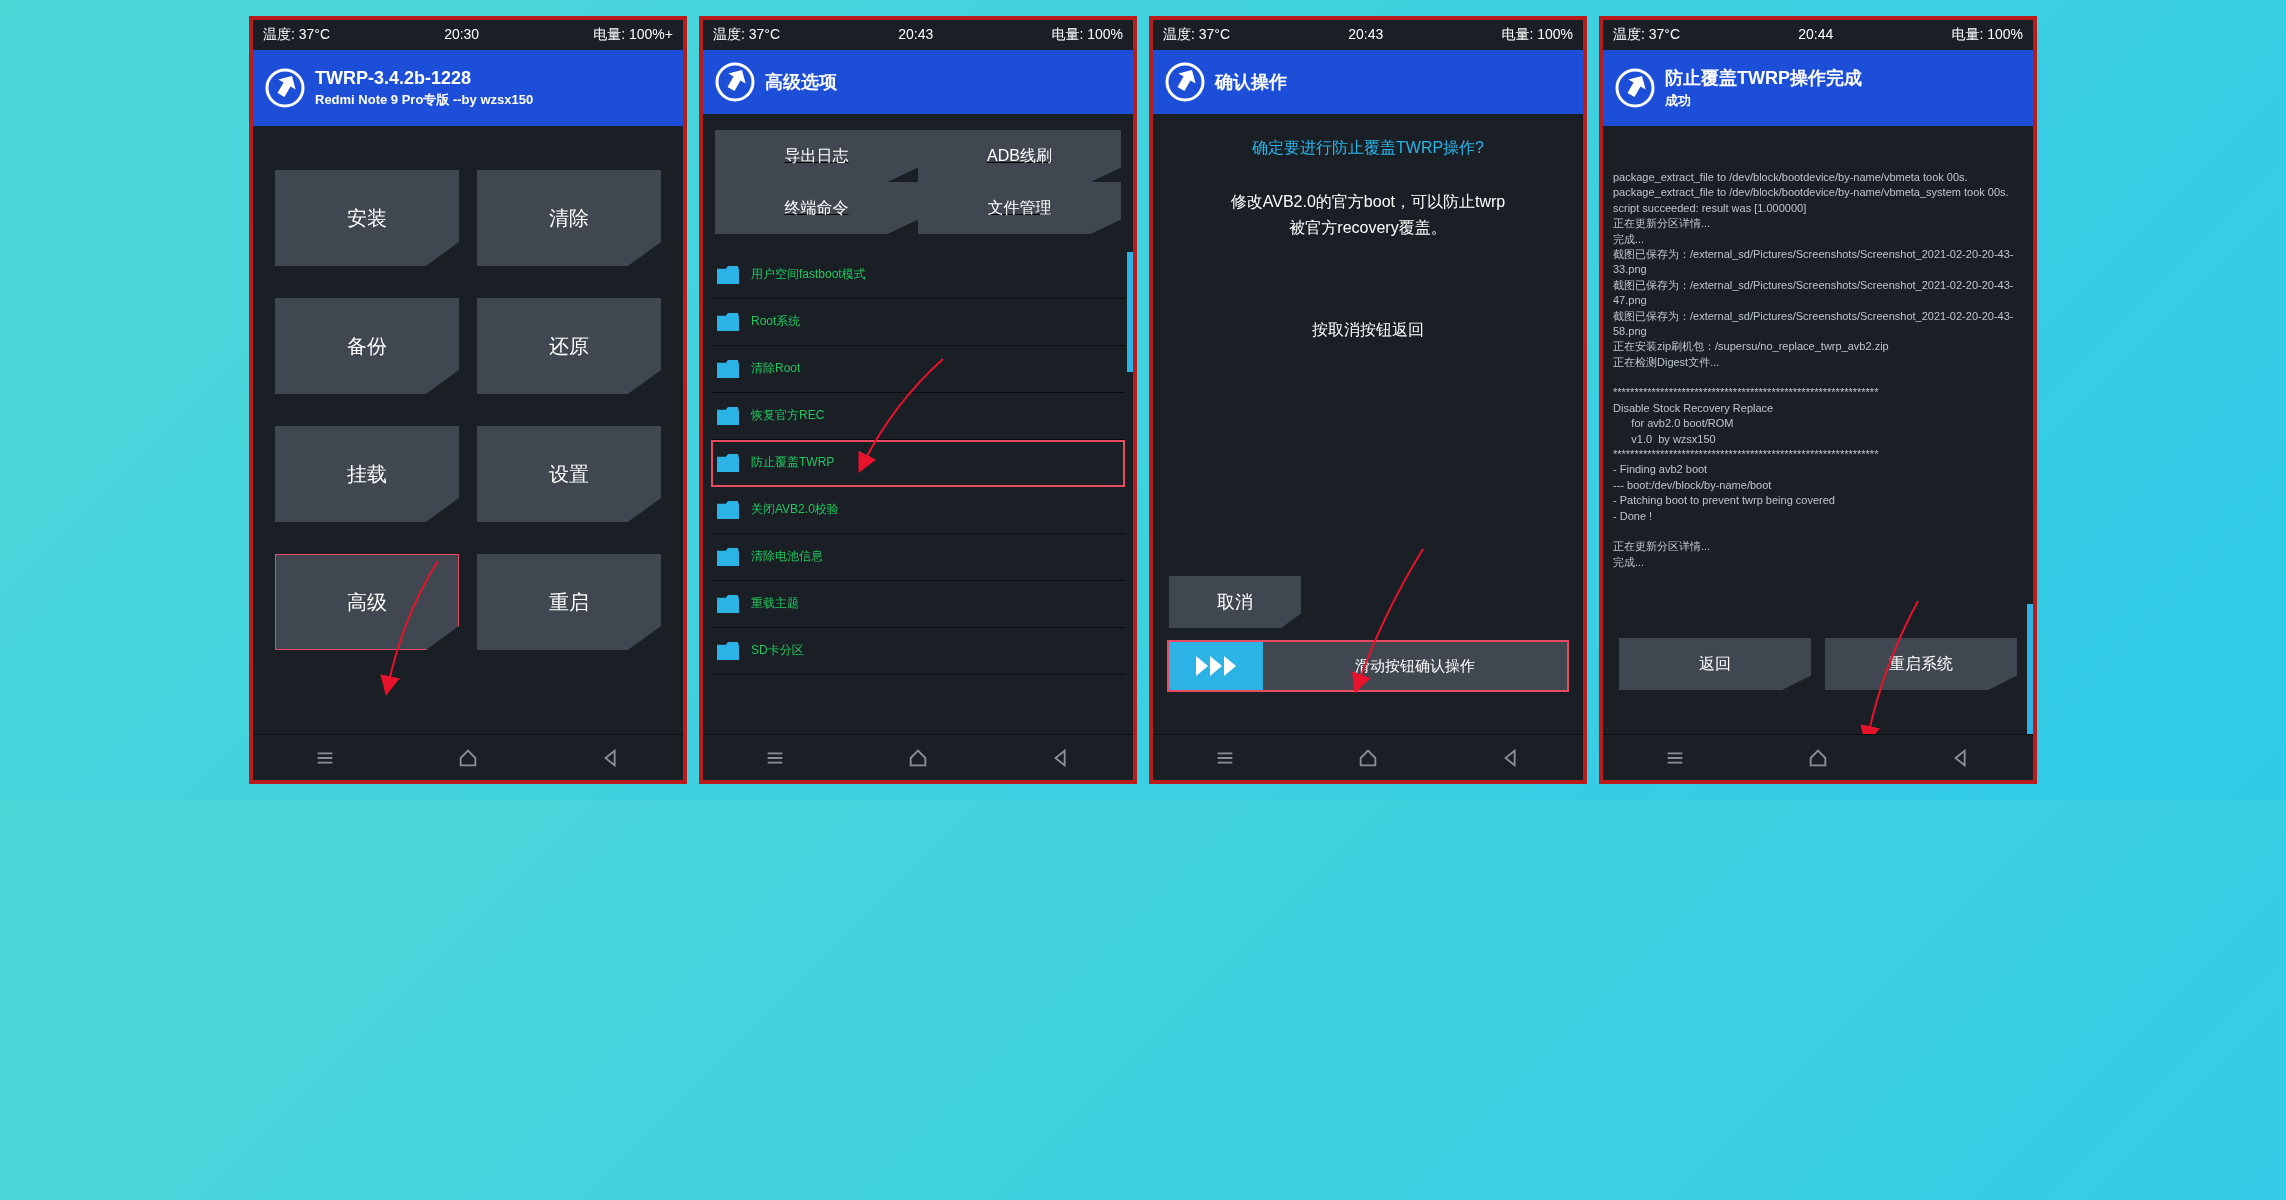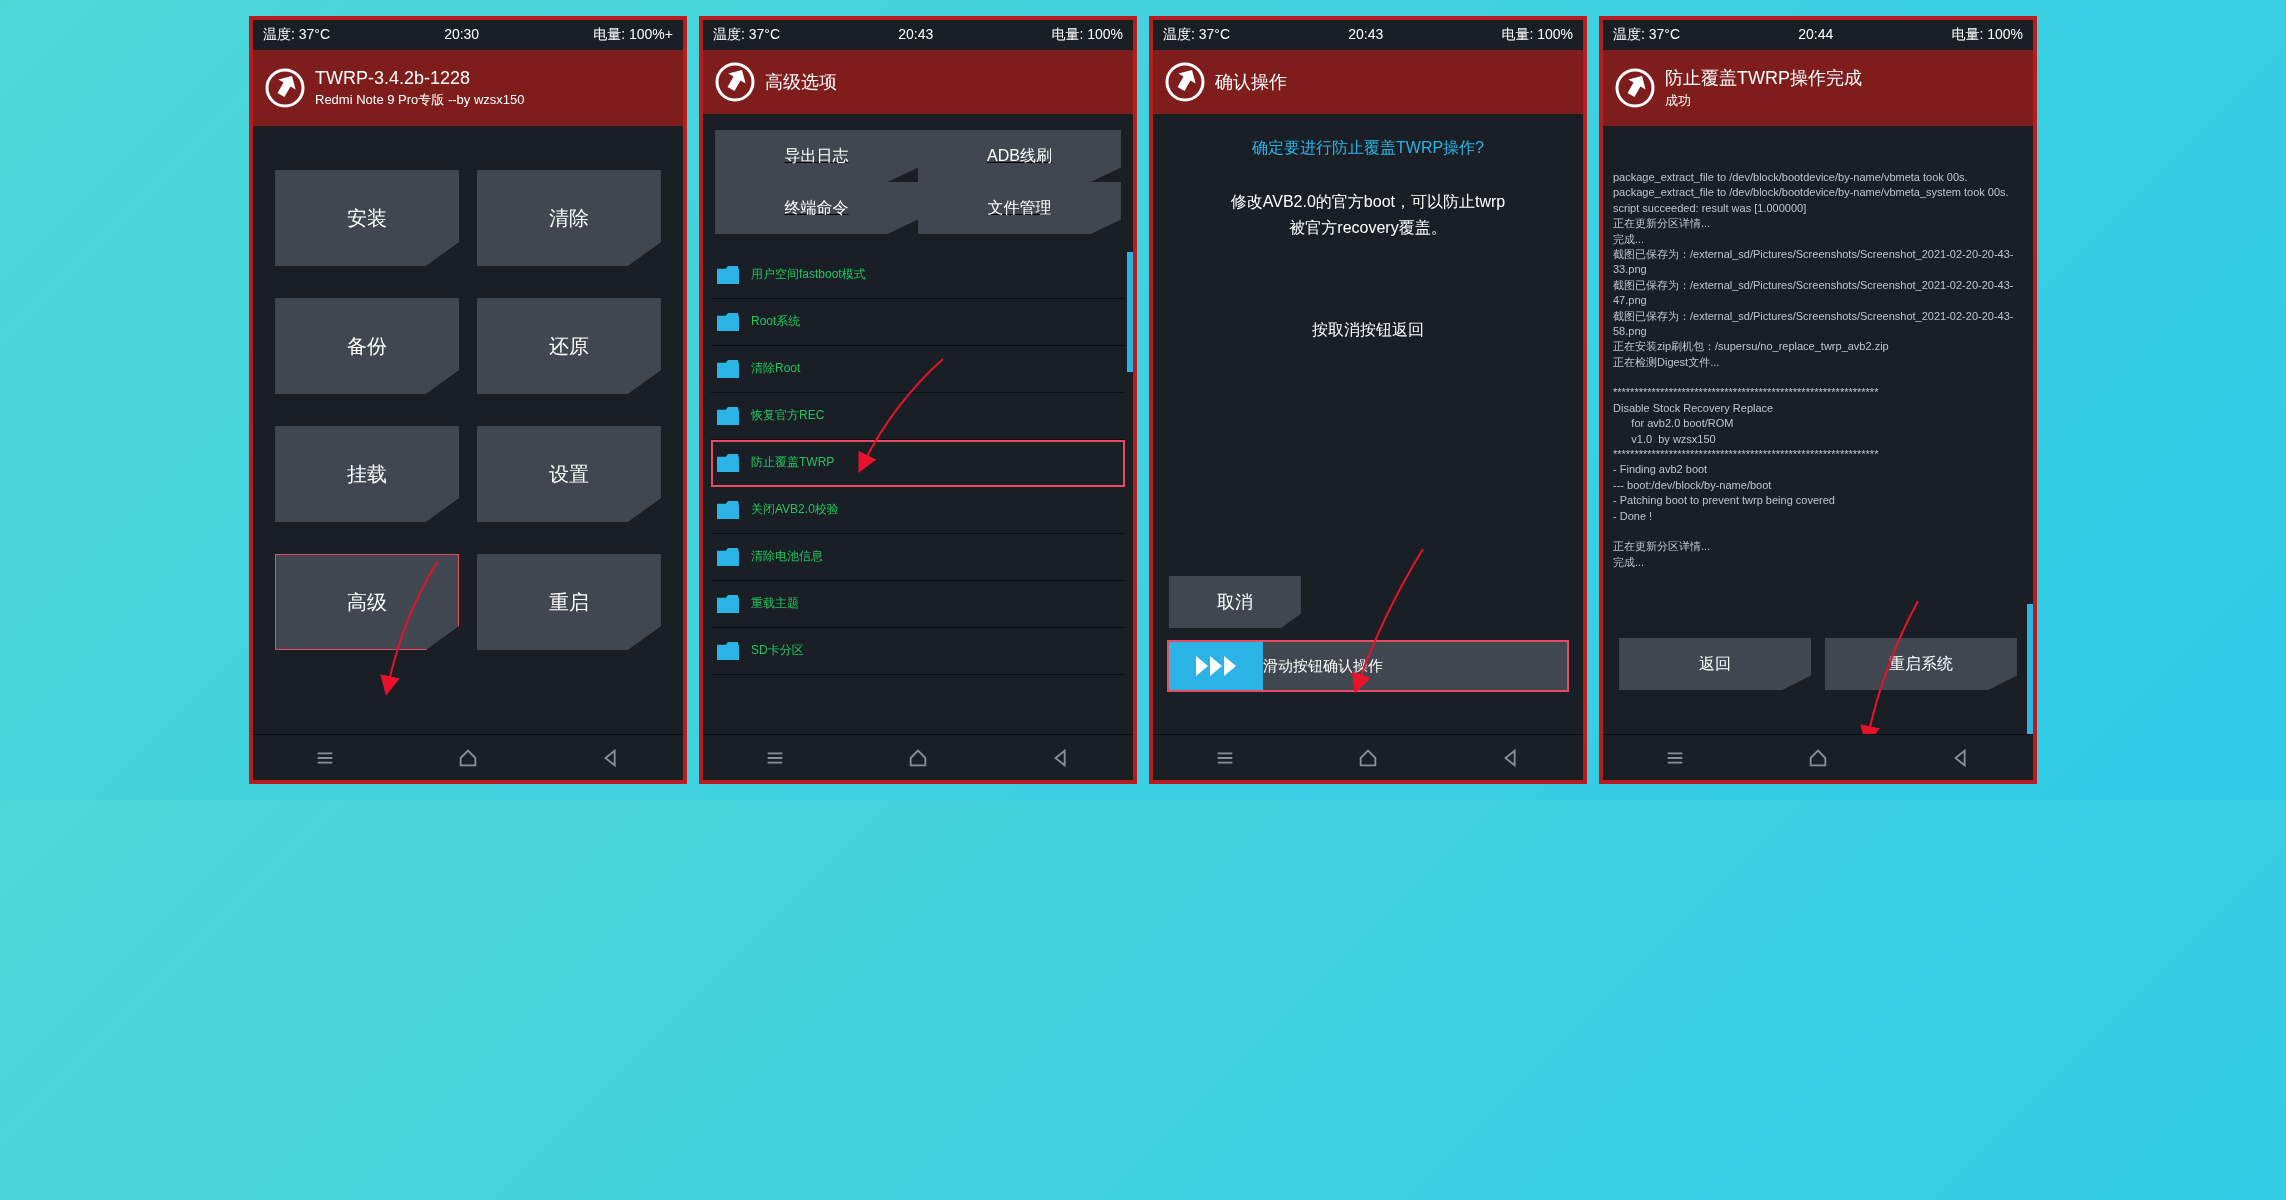--- a/index.html
+++ b/index.html
@@ -24,25 +24,26 @@
   }
   .status-bar {
     display: flex;
     justify-content: space-between;
     color: #fff;
     font-size: 14px;
     padding: 6px 10px;
     background: #1a1f26;
   }
   .header {
-    background: #7f1d1d;
+    background: #1d4ed8;
     display: flex;
     align-items: center;
     padding: 10px 12px;
     min-height: 64px;
+    font-weight: bold;
   }
   .header.tall { min-height: 76px; }
   .twrp-logo {
     width: 40px;
     height: 40px;
     margin-right: 10px;
     flex-shrink: 0;
   }
   .twrp-logo svg { width: 100%; height: 100%; }
   .header-text { color: #fff; }
@@ -126,21 +127,21 @@
     background: #2bb3e6;
     display: flex; align-items: center; justify-content: center;
     gap: 2px;
   }
   .chev {
     width: 0; height: 0;
     border-top: 10px solid transparent;
     border-bottom: 10px solid transparent;
     border-left: 12px solid #fff;
   }
-  .slider-text { flex: 1; text-align: left; color: #fff; font-size: 15px; }
+  .slider-text { flex: 1; text-align: center; color: #fff; font-size: 15px; }
 
   
   .log {
     color: #bfc5cc;
     font-size: 11px;
     line-height: 1.4;
     padding: 4px 10px;
     white-space: pre-wrap;
     position: relative;
     height: 420px;

